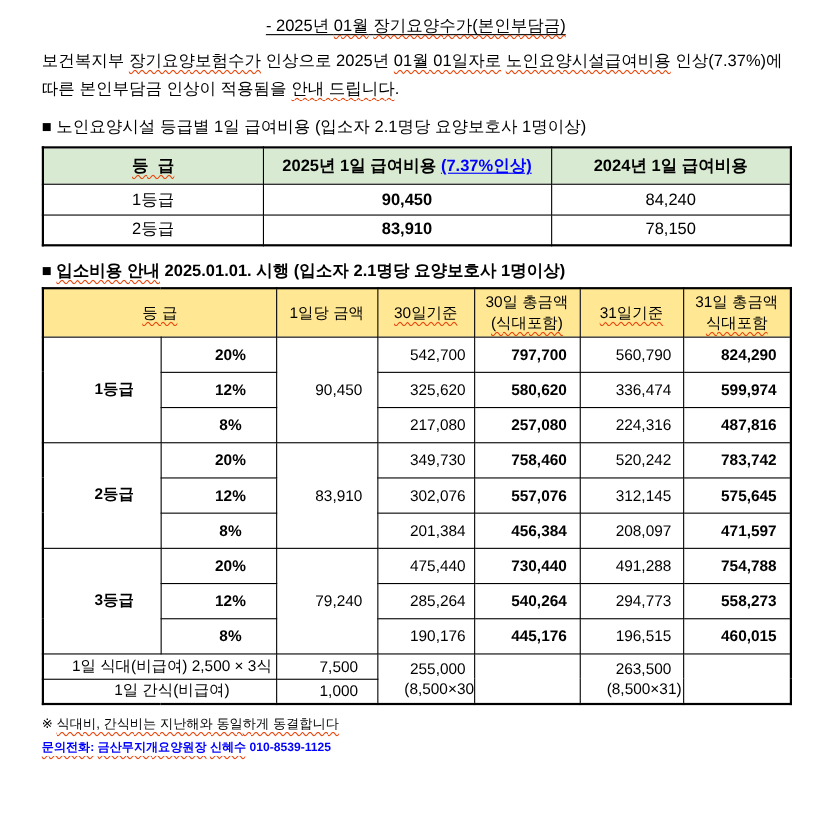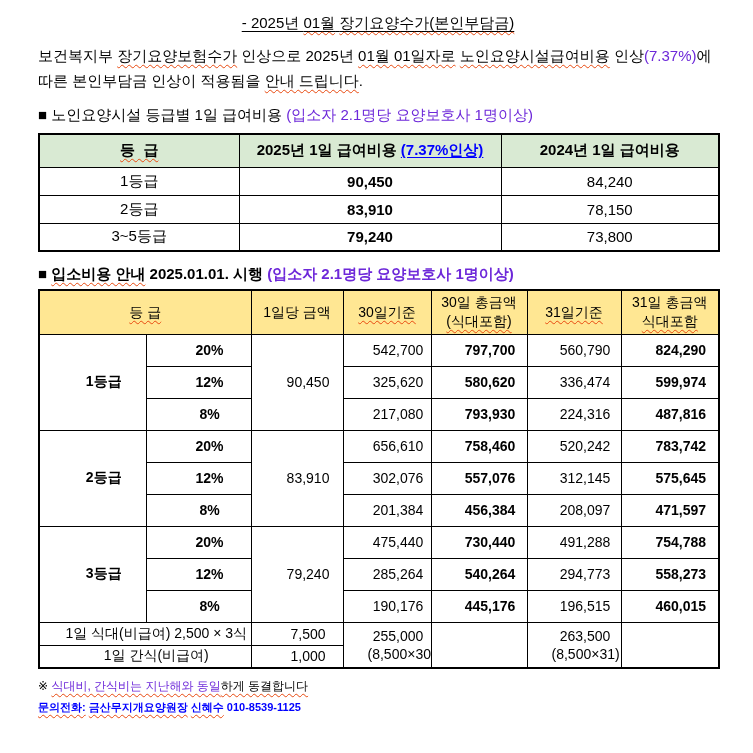--- a/index.html
+++ b/index.html
@@ -21,21 +21,21 @@
   .t1 th { background:#d9ead3; height:33px; font-weight:bold; font-size:15px; }
   .t1 td { height:28px; }
 
   .t2 { font-size:14px; }
   .t2 th { background:#ffe793; height:44px; font-weight:normal; line-height:19px; }
   .t2 td { height:32px;padding-left:24px; }
   .t2 td.mrow { height:23px; }
   .two-line { line-height:18px; }
 
   .b { font-weight:bold; }
-  .red { color:#6d28d9; }
+  .red { color:#000000; }
   .blue-u { color:#0000ff; text-decoration:underline; text-underline-offset:2px; }
   .wavy { text-decoration:underline; text-decoration-style:wavy;
           text-decoration-color:#e8490f; text-decoration-thickness:1px;
           text-underline-offset:3px; }
   .red.wavy { text-decoration-color:#e8490f; }
   .pre { white-space:pre;text-align:right; }
 
   .notes { margin-top:7px; line-height:21px; font-size:12px; }
   .contact { margin-top:3px; font-size:11px; font-weight:bold; color:#0000ff; }
 </style>
@@ -71,25 +71,20 @@
     <tbody>
       <tr>
         <td>1등급</td>
         <td class="b">90,450</td>
         <td>84,240</td>
       </tr>
       <tr>
         <td>2등급</td>
         <td class="b">83,910</td>
         <td>78,150</td>
-      </tr>
-      <tr>
-        <td>3~5등급</td>
-        <td class="b">79,240</td>
-        <td>73,800</td>
       </tr>
     </tbody>
   </table>
 
   <div class="sec-head2"><span>■ </span><span class="wavy">입소비용 안내</span><span> 2025.01.01. 시행 </span><span class="red">(입소자 2.1명당 요양보호사 1명이상)</span></div>
 
   <table class="t2">
     <colgroup>
       <col style="width:107px">
         <col style="width:105px">
@@ -129,30 +124,30 @@
       <tr>
         <td class="b">12%</td>
         <td>325,620</td>
         <td class="b">580,620</td>
         <td>336,474</td>
         <td class="b">599,974</td>
       </tr>
       <tr>
         <td class="b">8%</td>
         <td>217,080</td>
-        <td class="b">793,930</td>
+        <td class="b">257,080</td>
         <td>224,316</td>
         <td class="b">487,816</td>
       </tr>
 
       <tr>
         <td rowspan="3" class="b">2등급</td>
         <td class="b">20%</td>
         <td rowspan="3">83,910</td>
-        <td>656,610</td>
+        <td>349,730</td>
         <td class="b">758,460</td>
         <td>520,242</td>
         <td class="b">783,742</td>
       </tr>
       <tr>
         <td class="b">12%</td>
         <td>302,076</td>
         <td class="b">557,076</td>
         <td>312,145</td>
         <td class="b">575,645</td>

